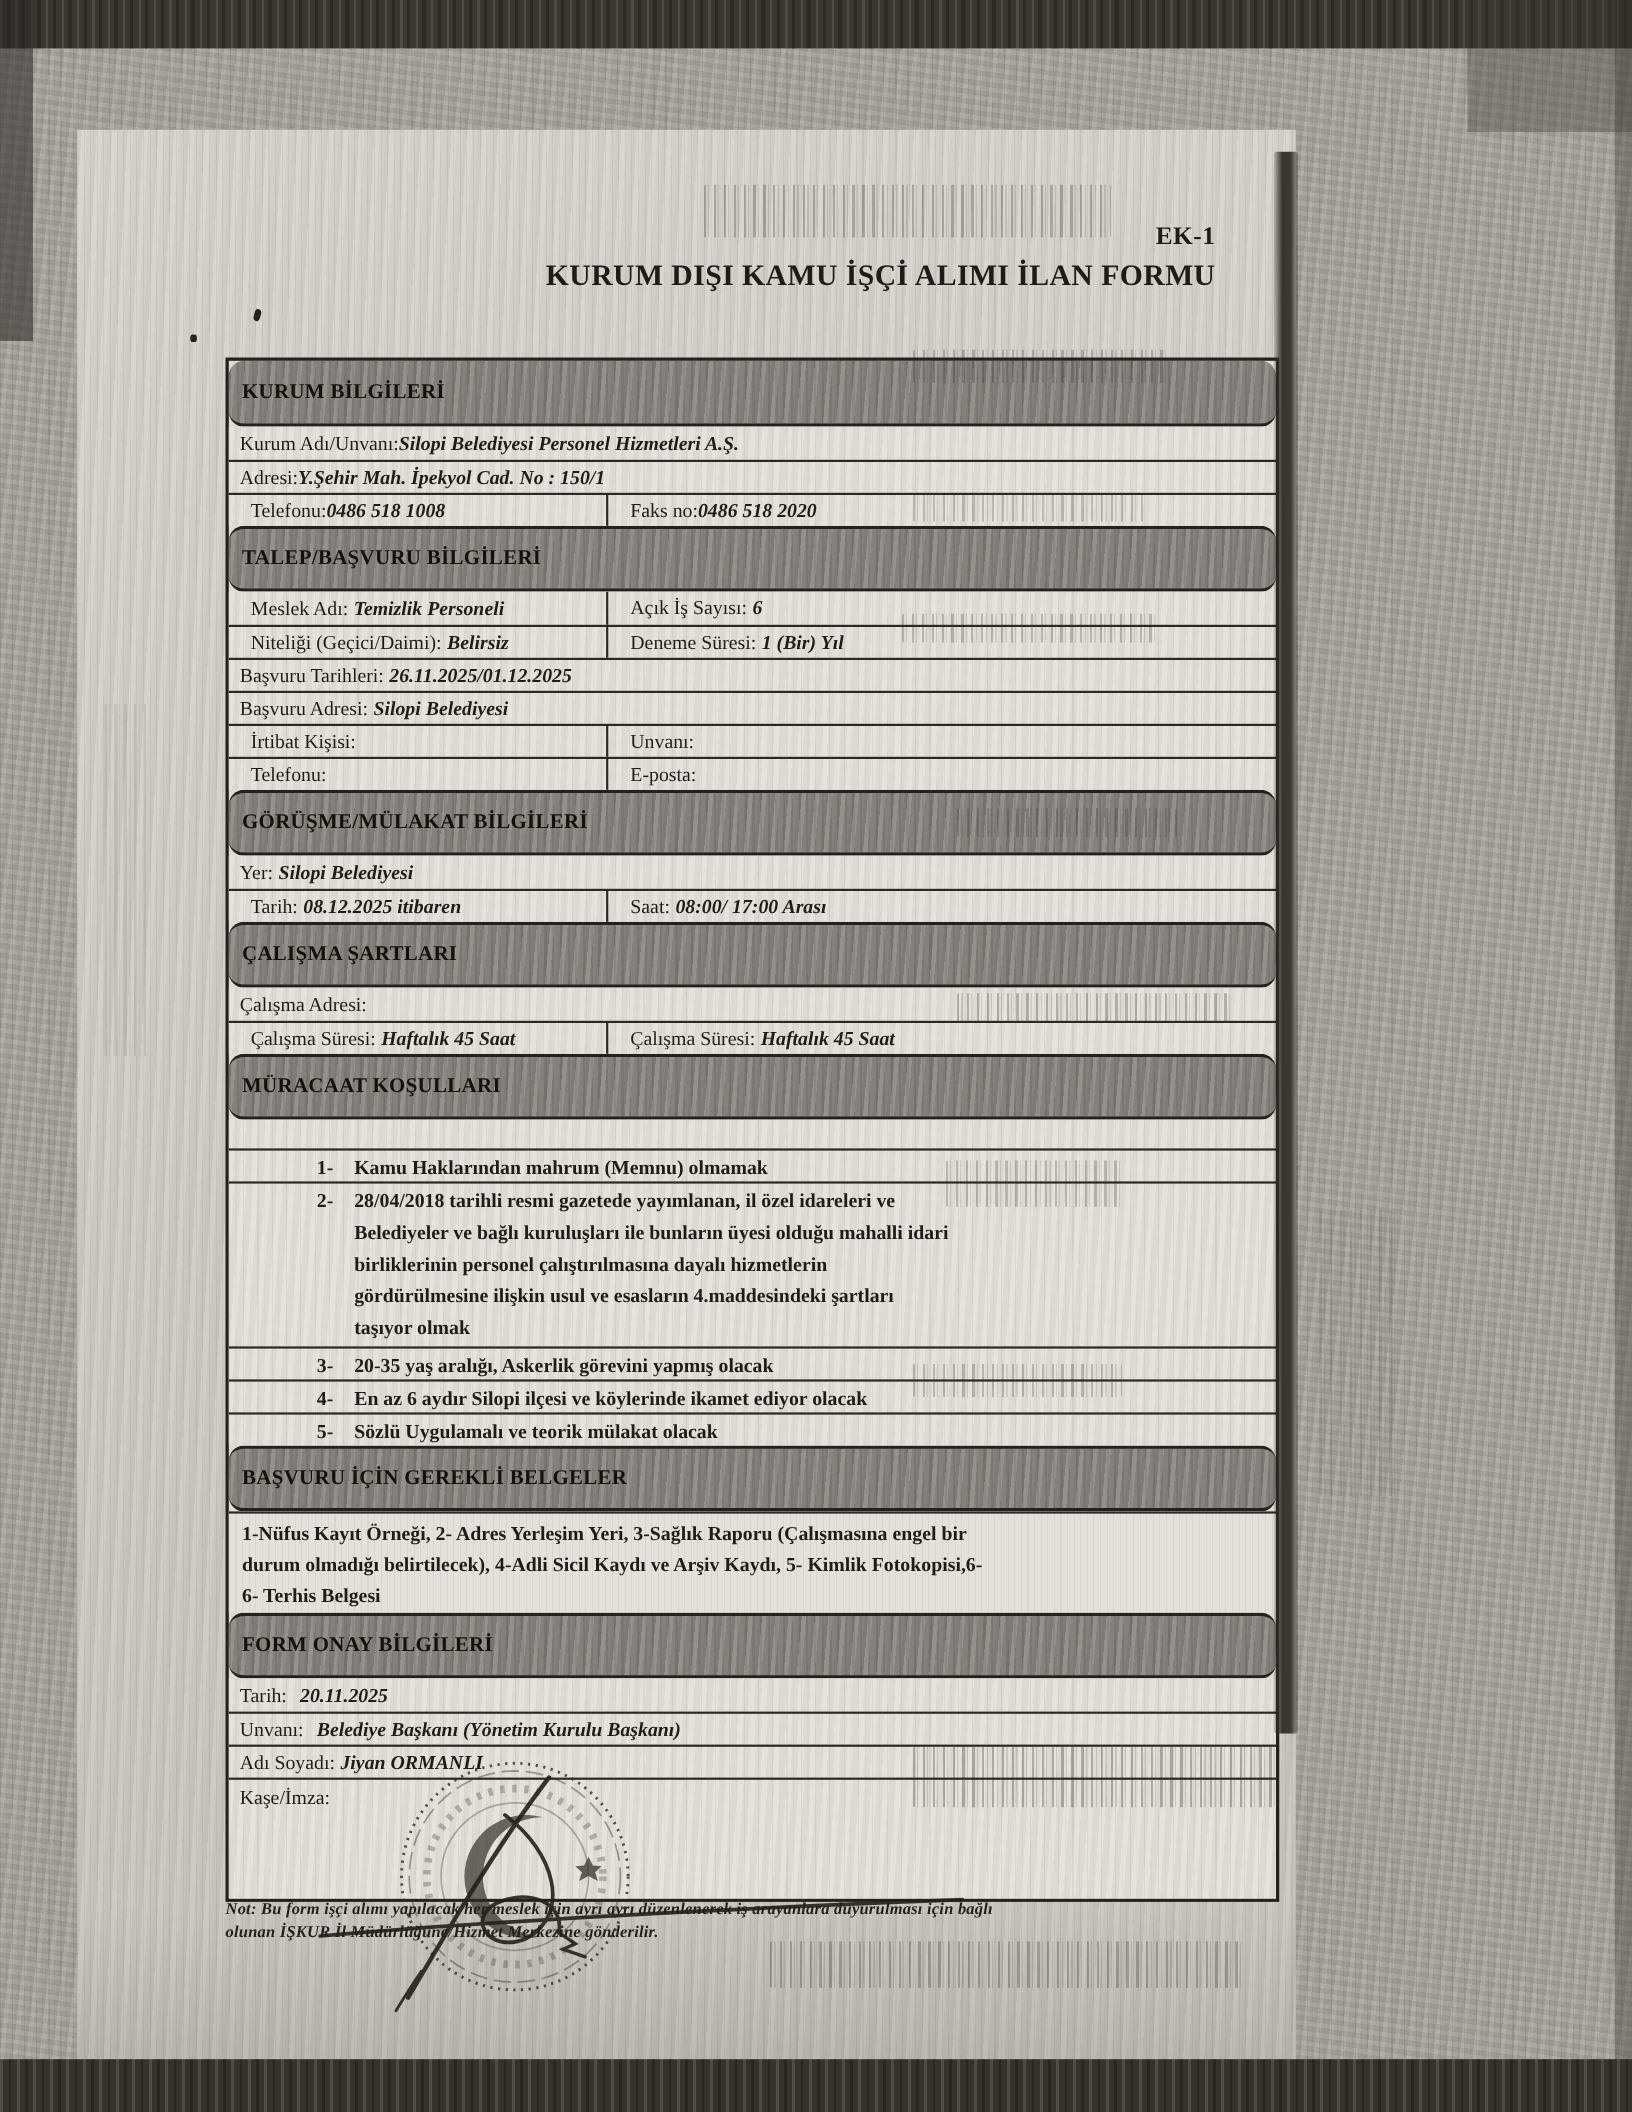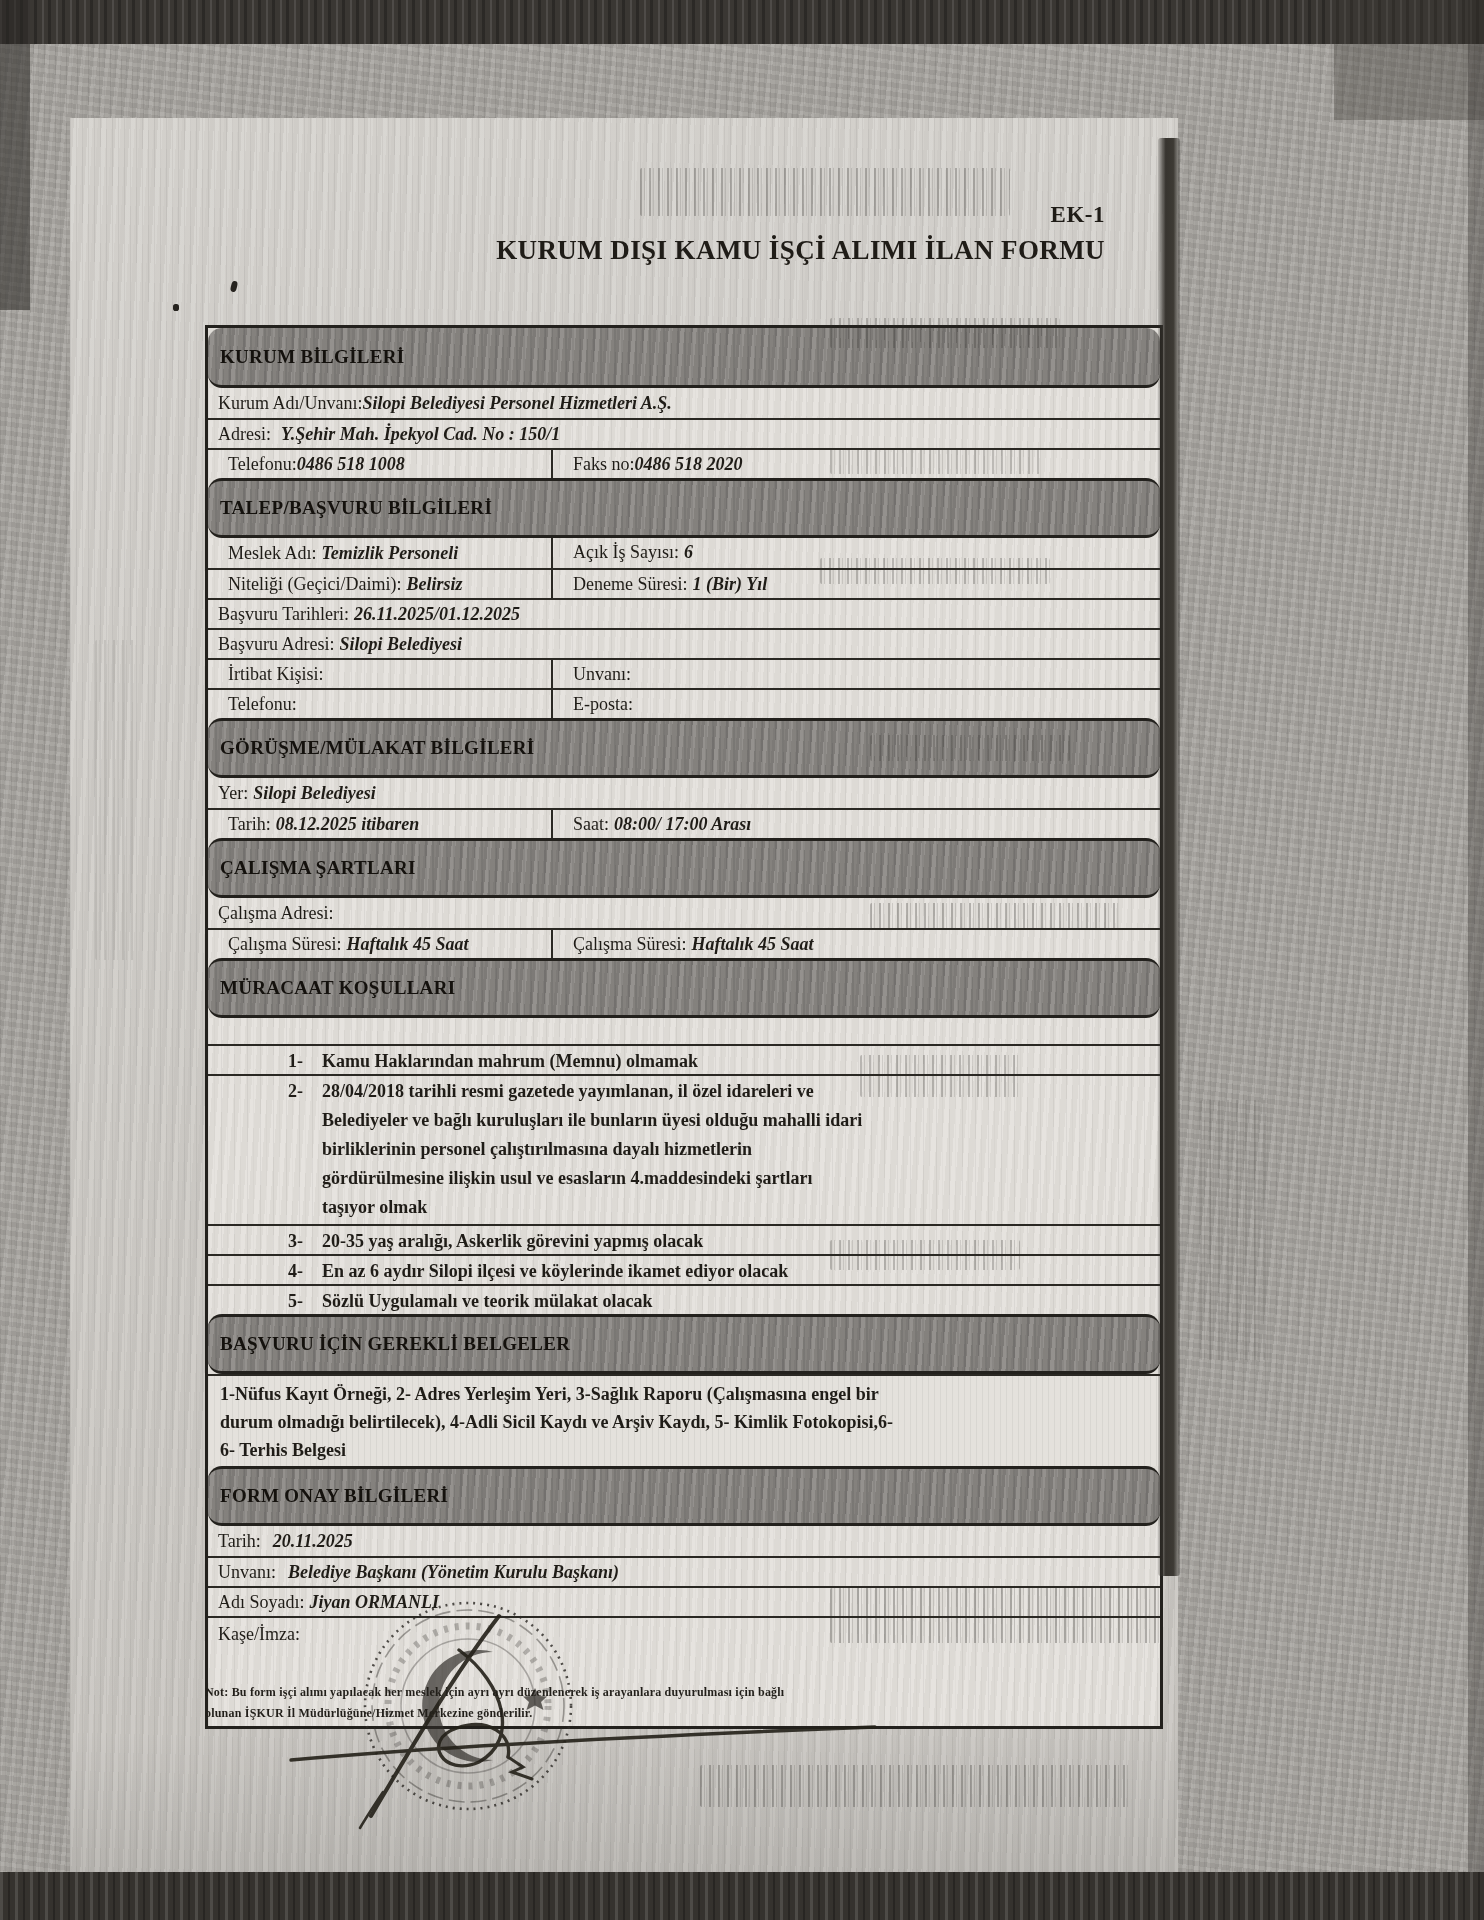--- a/index.html
+++ b/index.html
@@ -101,22 +101,22 @@
     height: 92px; border-top: 2px solid #2a2823; padding: 4px 14px 0 12px;
     background-color: #e4e1dc;
     background-image: repeating-linear-gradient(90deg, rgba(0,0,0,.05) 0 1px, transparent 1px 6px);
     font-size: 18px; line-height: 28px; font-weight: 700; white-space: pre-line;
   }
 
   .kase { height: 110px; align-items: flex-start; padding-top: 2px; position: relative; overflow: visible; }
   .stamp-wrap { position: absolute; left: 55px; top: -30px; width: 680px; height: 260px; pointer-events: none; }
 
   .note {
-    position: absolute; left: 135px; top: 1564px; width: 960px;
-    font-size: 12px; font-weight: 700; letter-spacing: .2px;
+    position: absolute; left: 135px; top: 1608px; width: 960px;
+    font-size: 15px; font-weight: 700; font-style: italic; letter-spacing: .2px;
     line-height: 21px; white-space: pre-line; color: #221f1a;
   }
 </style>
 </head>
 <body>
 
 <div class="scan">
 
   <div class="band-top"></div>
   <div class="corner-tl"></div>
@@ -132,21 +132,21 @@
       <div class="doc-title">KURUM DIŞI KAMU İŞÇİ ALIMI İLAN FORMU</div>
     </div>
 
     <div class="ftable">
 
       <div class="sec">KURUM BİLGİLERİ</div>
       <div class="r">
         <div class="cell"><span class="lbl" style="margin-right:0">Kurum Adı/Unvanı:</span><span class="val">Silopi Belediyesi Personel Hizmetleri A.Ş.</span></div>
       </div>
       <div class="r">
-        <div class="cell"><span class="lbl" style="margin-right:10px">Adresi:</span><span class="val">Y.Şehir Mah. İpekyol Cad. No : 150/1</span></div>
+        <div class="cell"><span class="lbl" style="margin-right:0">Adresi:</span><span class="val">Y.Şehir Mah. İpekyol Cad. No : 150/1</span></div>
       </div>
       <div class="r split">
         <div class="cell cell-l">
             <span class="cell"><span class="lbl" style="margin-right:0">Telefonu:</span><span class="val">0486 518 1008</span></span>
           </div>
         <div class="cell cell-r">
             <span class="cell"><span class="lbl" style="margin-right:0">Faks no:</span><span class="val">0486 518 2020</span></span>
           </div>
       </div>
 

